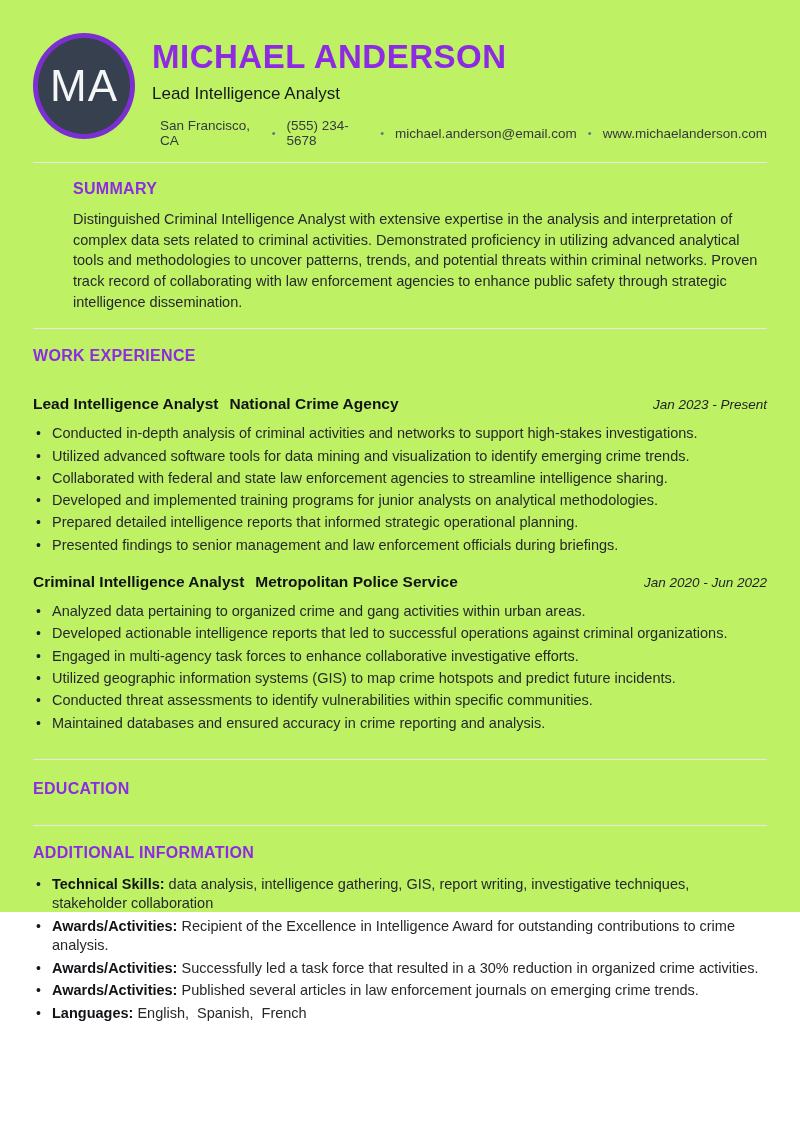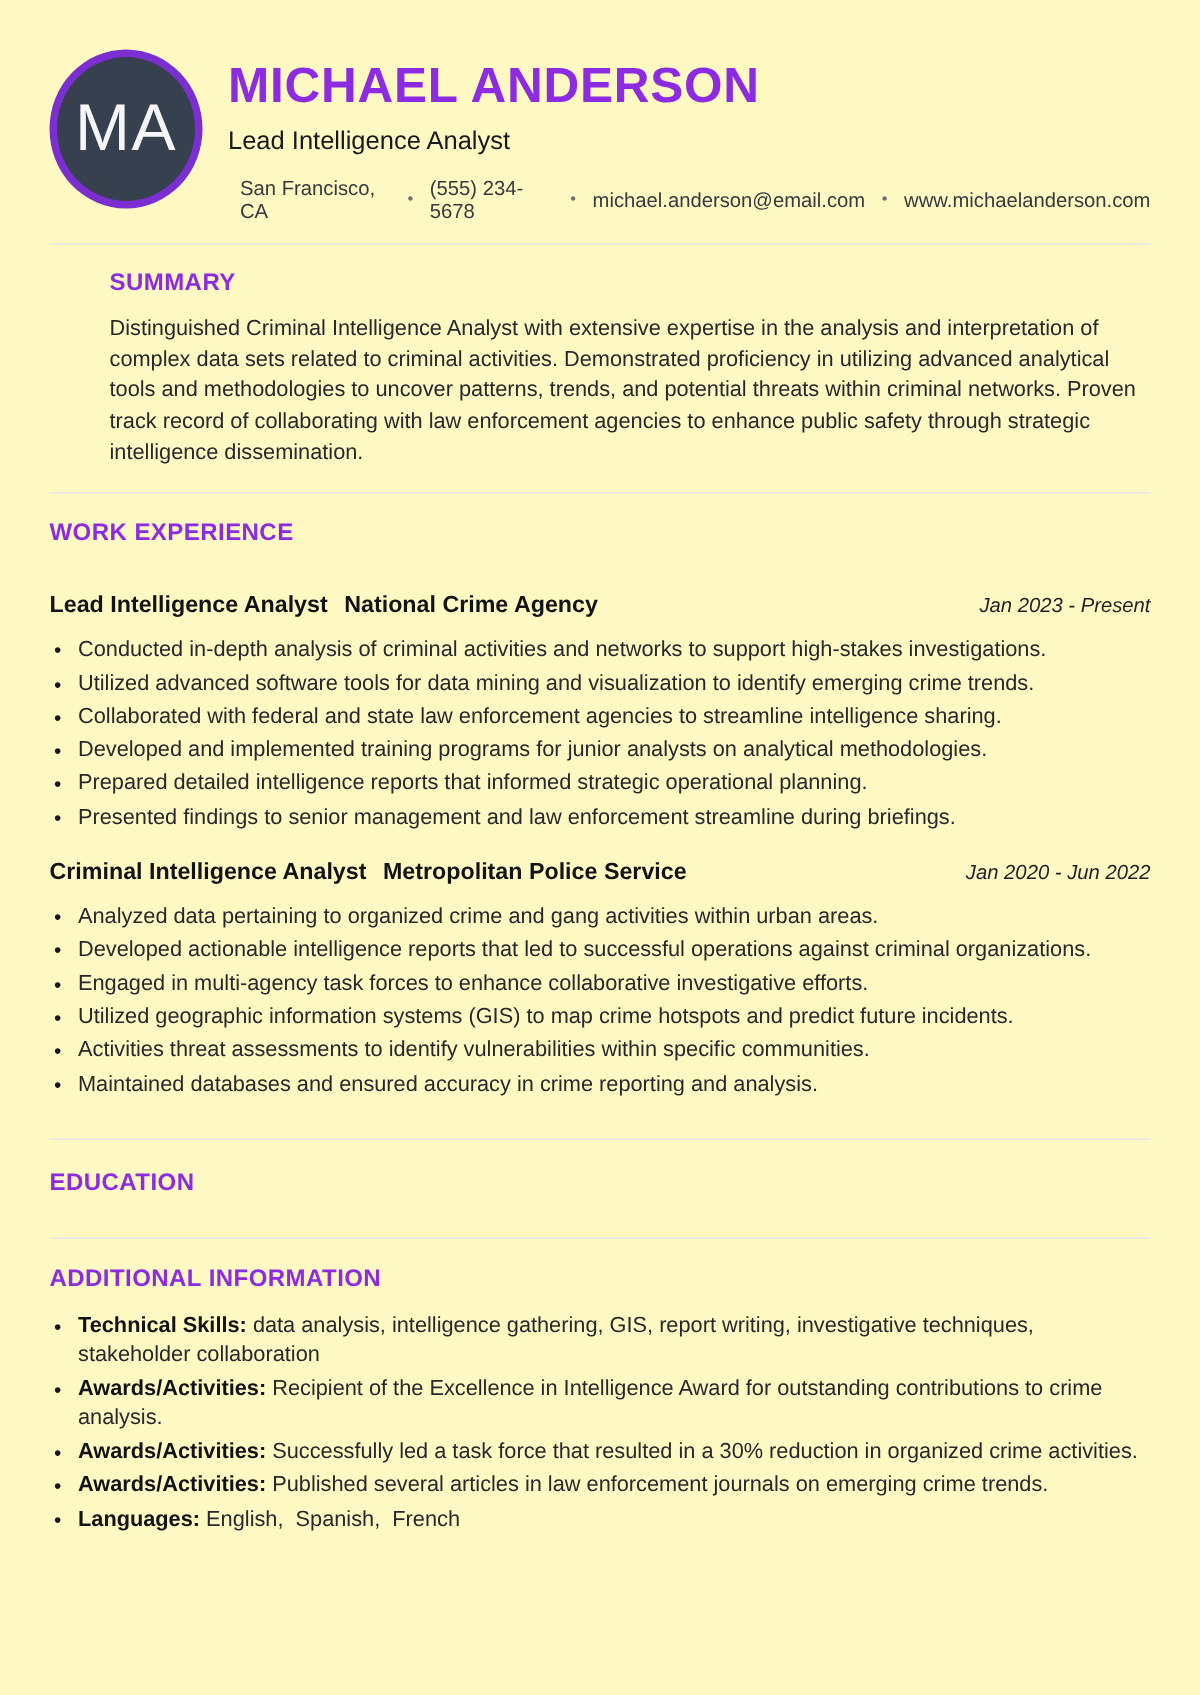--- a/index.html
+++ b/index.html
@@ -6,23 +6,23 @@
   html, body { background: #ffffff; }
   body {
     width: 800px;
     height: 1130px;
     font-family: "Liberation Sans", sans-serif;
     color: #26282b;
     overflow: hidden;
   }
   .page {
     width: 800px;
-    height: 1130px;
+    height: 912px;
     padding: 0 33px;
-    background: #fef9c3;
+    background: #bef264;
   }
 
   
   .header {
     display: flex;
     align-items: flex-start;
     padding-top: 33px;
     padding-bottom: 14px;
     gap: 17px;
   }
@@ -204,37 +204,37 @@
           <span>Lead Intelligence Analyst</span><span class="job-company">National Crime Agency</span>
         </div>
         <span class="job-dates">Jan 2023 - Present</span>
       </div>
       <ul class="bullets">
         <li>Conducted in-depth analysis of criminal activities and networks to support high-stakes investigations.</li>
         <li>Utilized advanced software tools for data mining and visualization to identify emerging crime trends.</li>
         <li>Collaborated with federal and state law enforcement agencies to streamline intelligence sharing.</li>
         <li>Developed and implemented training programs for junior analysts on analytical methodologies.</li>
         <li>Prepared detailed intelligence reports that informed strategic operational planning.</li>
-        <li>Presented findings to senior management and law enforcement streamline during briefings.</li>
+        <li>Presented findings to senior management and law enforcement officials during briefings.</li>
       </ul>
     </div>
 
     <div class="job">
       <div class="job-header">
         <div class="job-title-co">
           <span>Criminal Intelligence Analyst</span><span class="job-company">Metropolitan Police Service</span>
         </div>
         <span class="job-dates">Jan 2020 - Jun 2022</span>
       </div>
       <ul class="bullets">
         <li>Analyzed data pertaining to organized crime and gang activities within urban areas.</li>
         <li>Developed actionable intelligence reports that led to successful operations against criminal organizations.</li>
         <li>Engaged in multi-agency task forces to enhance collaborative investigative efforts.</li>
         <li>Utilized geographic information systems (GIS) to map crime hotspots and predict future incidents.</li>
-        <li>Activities threat assessments to identify vulnerabilities within specific communities.</li>
+        <li>Conducted threat assessments to identify vulnerabilities within specific communities.</li>
         <li>Maintained databases and ensured accuracy in crime reporting and analysis.</li>
       </ul>
     </div>
   </div>
 
   <hr class="divider">
 
   <div class="education-section">
     <div class="section-heading">EDUCATION</div>
   </div>

